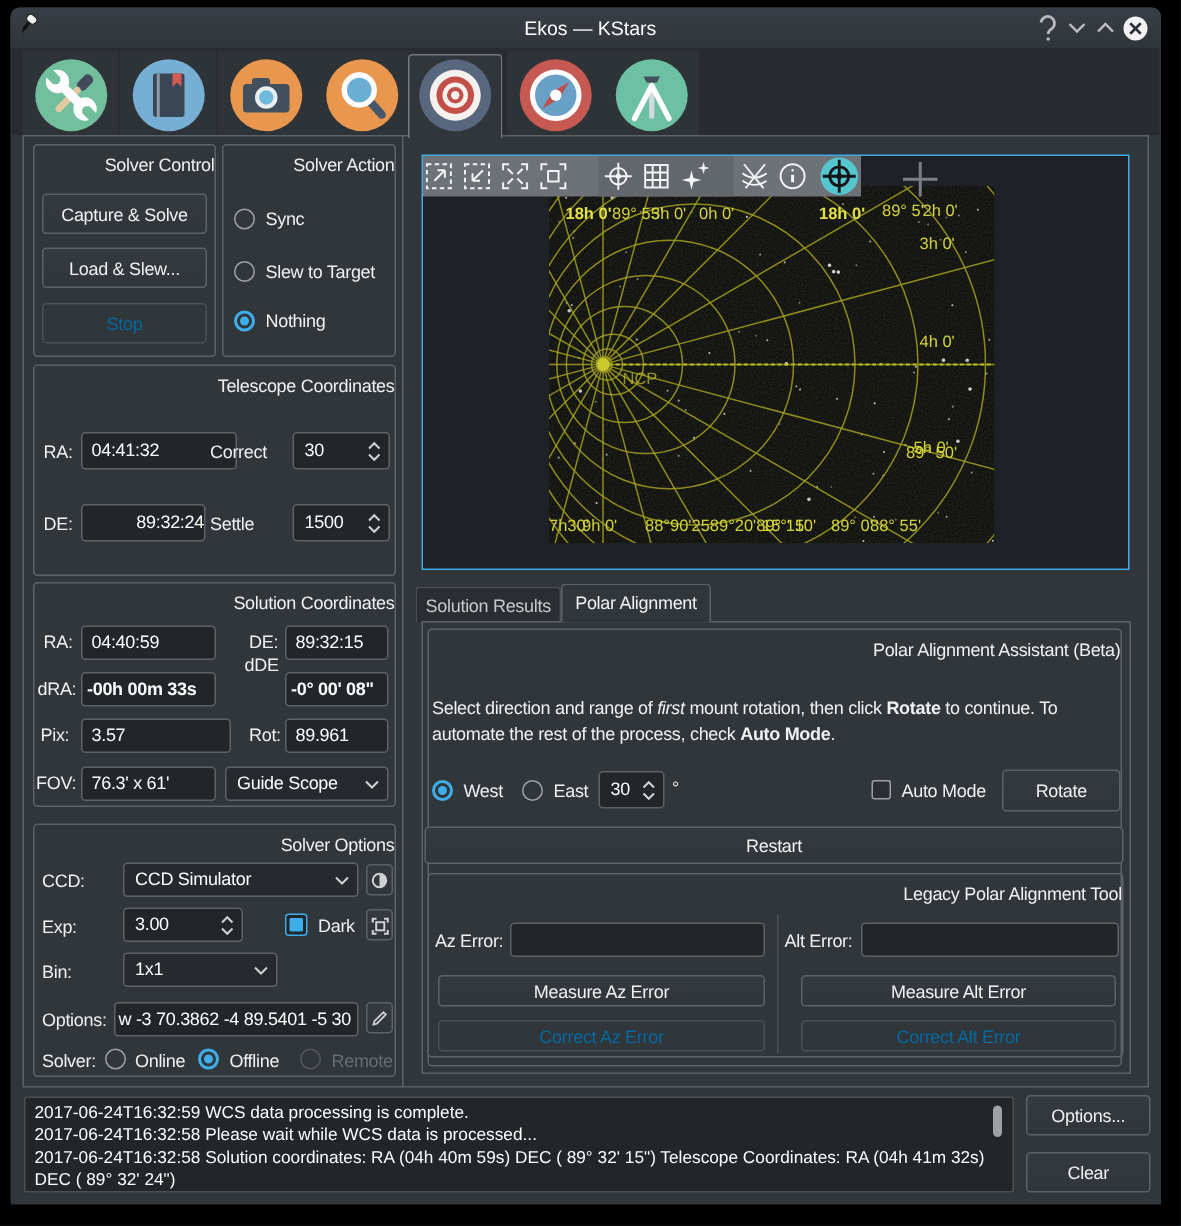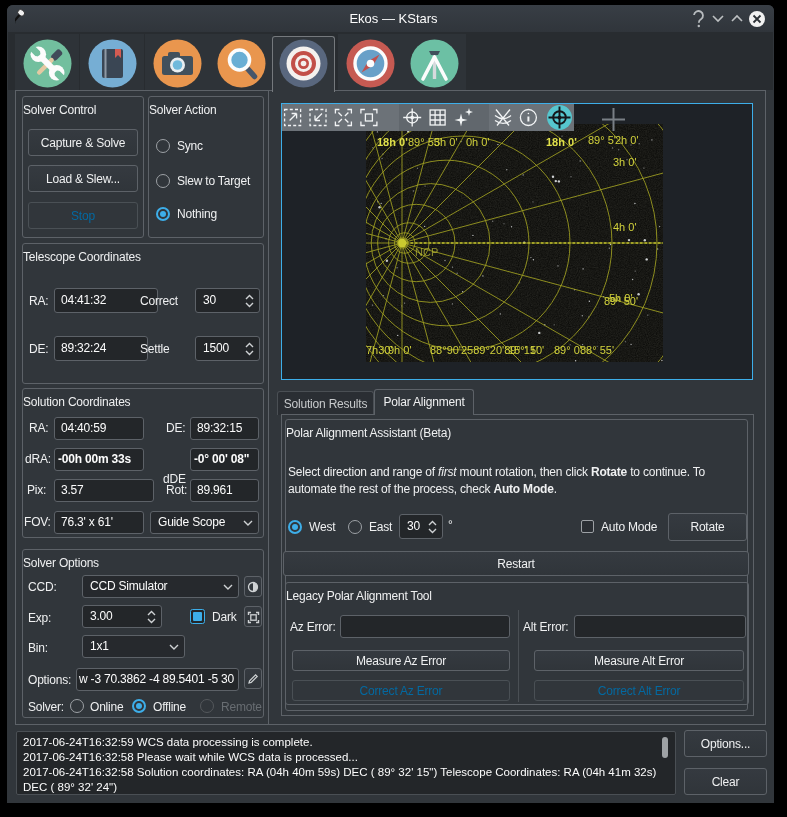--- a/index.html
+++ b/index.html
@@ -1,21 +1,21 @@
 <!DOCTYPE html>
 <html><head>
 <meta charset="utf-8">
 <style>
 * { margin:0; padding:0; box-sizing:border-box; }
 html,body { width:787px; height:817px; background:#000; font-family:"Liberation Sans",sans-serif; overflow:hidden; }
 #win { position:absolute; left:7px; top:5px; width:767px; height:798px; background:#31363b; border-radius:6px 6px 0 0; }
 .abs { position:absolute; }
 .lb { position:absolute; color:#eff0f1; font-size:12px; letter-spacing:-0.2px; line-height:15px; white-space:nowrap; }
 .grp { position:absolute; border:1px solid #5d6268; border-radius:3px; }
-.gtitle { position:absolute; width:100%; text-align:left; color:#eff0f1; font-size:12px; letter-spacing:-0.2px; top:6px; }
+.gtitle { position:absolute; width:100%; text-align:right; color:#eff0f1; font-size:12px; letter-spacing:-0.2px; top:6px; }
 .btn { position:absolute; background:linear-gradient(#353a40,#30353a); border:1px solid #5d6268; border-radius:3px; color:#eff0f1; font-size:12px; letter-spacing:-0.2px; text-align:center; }
 .btn.dis { color:#0369a1; background:transparent; border-color:#4a5055; }
 .edit { position:absolute; background:#232629; border:1px solid #5d6268; border-radius:3px; color:#fcfcfc; font-size:12px; letter-spacing:-0.2px; padding-left:6px; white-space:nowrap; overflow:hidden; }
 .spin { position:absolute; background:#232629; border:1px solid #5d6268; border-radius:3px; color:#fcfcfc; font-size:12px; letter-spacing:-0.2px; padding-left:7px; }
 .spin svg, .combo svg { position:absolute; right:4px; top:50%; transform:translateY(-50%); }
 .combo { position:absolute; background:#26292d; border:1px solid #5d6268; border-radius:3px; color:#fcfcfc; font-size:12px; letter-spacing:-0.2px; padding-left:7px; }
 .radio { position:absolute; width:14px; height:14px; border:1px solid #9da1a5; border-radius:50%; background:transparent; }
 .radio.on { border:2px solid #3daee9; }
 .radio.on::after { content:""; position:absolute; left:2px; top:2px; width:6px; height:6px; border-radius:50%; background:#3daee9; }
 .radio.dis { border-color:#54585c; }
@@ -147,36 +147,36 @@
     <div class="gtitle">Telescope Coordinates</div>
   </div>
   <div class="lb" style="left:29px;top:294px;">RA:</div>
   <div class="edit" style="left:54px;top:288px;width:104px;height:25px;line-height:23px;">04:41:32</div>
   <div class="lb" style="left:140px;top:294px;">Correct</div>
   <div class="spin" style="left:195px;top:288px;width:65px;height:25px;line-height:23px;">30<svg width="11" height="16" viewBox="0 0 11 16">
         <path d="M2 6 L5.5 2.5 L9 6" fill="none" stroke="#cfd2d4" stroke-width="1.4"></path>
         <path d="M2 10 L5.5 13.5 L9 10" fill="none" stroke="#cfd2d4" stroke-width="1.4"></path>
       </svg></div>
   <div class="lb" style="left:29px;top:342px;">DE:</div>
-  <div class="edit" style="left:54px;top:336px;width:94px;height:25px;line-height:23px;">89:32:24</div>
+  <div class="edit" style="left:54px;top:336px;width:83px;height:25px;line-height:23px;text-align:right;">89:32:24</div>
   <div class="lb" style="left:140px;top:342px;">Settle</div>
   <div class="spin" style="left:195px;top:336px;width:65px;height:25px;line-height:23px;">1500<svg width="11" height="16" viewBox="0 0 11 16">
         <path d="M2 6 L5.5 2.5 L9 6" fill="none" stroke="#cfd2d4" stroke-width="1.4"></path>
         <path d="M2 10 L5.5 13.5 L9 10" fill="none" stroke="#cfd2d4" stroke-width="1.4"></path>
       </svg></div>
   <div class="grp" style="left:22px;top:388px;width:242px;height:150px;">
     <div class="gtitle">Solution Coordinates</div>
   </div>
   <div class="lb" style="left:29px;top:421px;">RA:</div>
   <div class="edit" style="left:54px;top:417px;width:90px;height:23px;line-height:21px;">04:40:59</div>
   <div class="lb" style="left:166px;top:421px;">DE:</div>
   <div class="edit" style="left:190px;top:417px;width:69px;height:23px;line-height:21px;">89:32:15</div>
   <div class="lb" style="left:25px;top:452px;">dRA:</div>
   <div class="edit" style="left:54px;top:448px;width:90px;height:23px;line-height:21px;font-weight:bold;padding-left:3px;">-00h 00m 33s</div>
-  <div class="lb" style="left:163px;top:472px;">dDE</div>
+  <div class="lb" style="left:163px;top:436px;">dDE</div>
   <div class="edit" style="left:190px;top:448px;width:69px;height:23px;line-height:21px;font-weight:bold;padding-left:3px;">-0° 00' 08"</div>
   <div class="lb" style="left:27px;top:483px;">Pix:</div>
   <div class="edit" style="left:54px;top:479px;width:100px;height:23px;line-height:21px;">3.57</div>
   <div class="lb" style="left:166px;top:483px;">Rot:</div>
   <div class="edit" style="left:190px;top:479px;width:69px;height:23px;line-height:21px;">89.961</div>
   <div class="lb" style="left:24px;top:515px;">FOV:</div>
   <div class="edit" style="left:54px;top:511px;width:90px;height:23px;line-height:21px;">76.3' x 61'</div>
   <div class="combo" style="left:150px;top:511px;width:109px;height:23px;line-height:21px;">Guide Scope<svg width="12" height="8" viewBox="0 0 12 8">
         <path d="M2 2 L6 6 L10 2" fill="none" stroke="#cfd2d4" stroke-width="1.4"></path>
       </svg></div>

